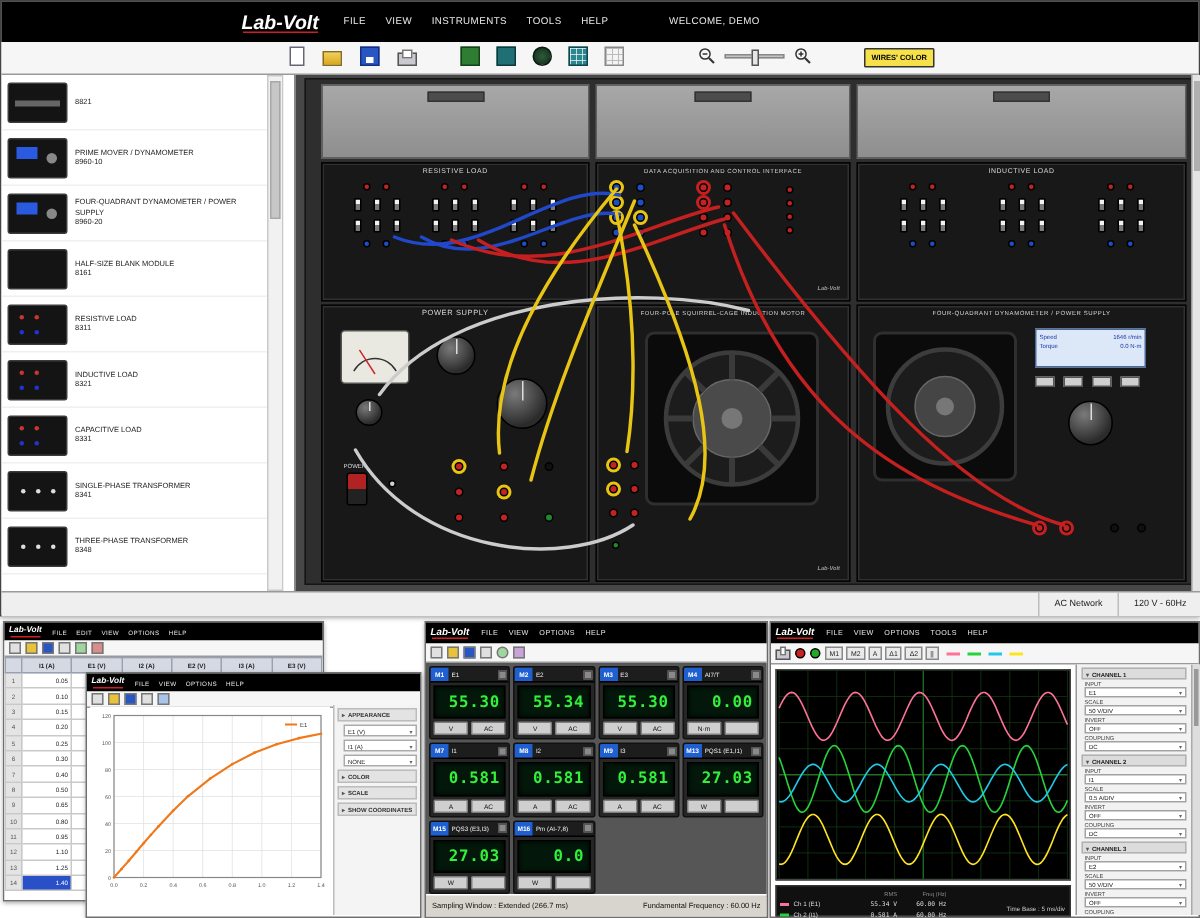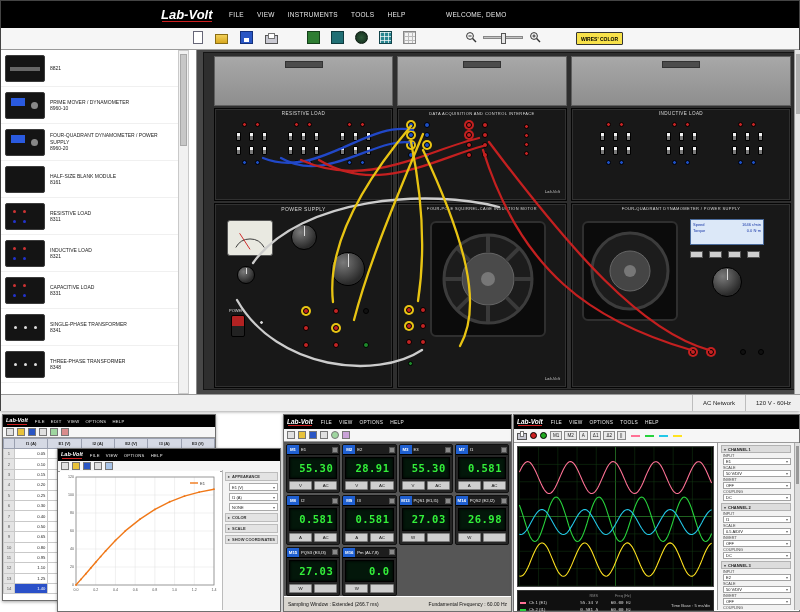--- a/index.html
+++ b/index.html
@@ -846,40 +846,52 @@
             <span class="m-btn">V</span>
             <span class="m-btn">AC</span>
           </div>
         </div>
         <div class="meter">
           <div class="m-head">
             <span class="m-badge">M2</span>
             <span class="m-name">E2</span>
             <span class="m-menu"></span>
           </div>
-          <div class="m-lcd">28.91</div>
+          <div class="m-lcd">55.34</div>
           <div class="m-foot">
             <span class="m-btn">V</span>
             <span class="m-btn">AC</span>
           </div>
         </div>
         <div class="meter">
           <div class="m-head">
             <span class="m-badge">M3</span>
             <span class="m-name">E3</span>
             <span class="m-menu"></span>
           </div>
           <div class="m-lcd">55.30</div>
           <div class="m-foot">
             <span class="m-btn">V</span>
             <span class="m-btn">AC</span>
           </div>
         </div>
         <div class="meter">
           <div class="m-head">
+            <span class="m-badge">M4</span>
+            <span class="m-name">AI7/T</span>
+            <span class="m-menu"></span>
+          </div>
+          <div class="m-lcd">0.00</div>
+          <div class="m-foot">
+            <span class="m-btn">N·m</span>
+            <span class="m-btn">&nbsp;</span>
+          </div>
+        </div>
+        <div class="meter">
+          <div class="m-head">
             <span class="m-badge">M7</span>
             <span class="m-name">I1</span>
             <span class="m-menu"></span>
           </div>
           <div class="m-lcd">0.581</div>
           <div class="m-foot">
             <span class="m-btn">A</span>
             <span class="m-btn">AC</span>
           </div>
         </div>
@@ -907,32 +919,20 @@
             <span class="m-btn">AC</span>
           </div>
         </div>
         <div class="meter">
           <div class="m-head">
             <span class="m-badge">M13</span>
             <span class="m-name">PQS1 (E1,I1)</span>
             <span class="m-menu"></span>
           </div>
           <div class="m-lcd">27.03</div>
-          <div class="m-foot">
-            <span class="m-btn">W</span>
-            <span class="m-btn">&nbsp;</span>
-          </div>
-        </div>
-        <div class="meter">
-          <div class="m-head">
-            <span class="m-badge">M14</span>
-            <span class="m-name">PQS2 (E2,I2)</span>
-            <span class="m-menu"></span>
-          </div>
-          <div class="m-lcd">26.98</div>
           <div class="m-foot">
             <span class="m-btn">W</span>
             <span class="m-btn">&nbsp;</span>
           </div>
         </div>
         <div class="meter">
           <div class="m-head">
             <span class="m-badge">M15</span>
             <span class="m-name">PQS3 (E3,I3)</span>
             <span class="m-menu"></span>

